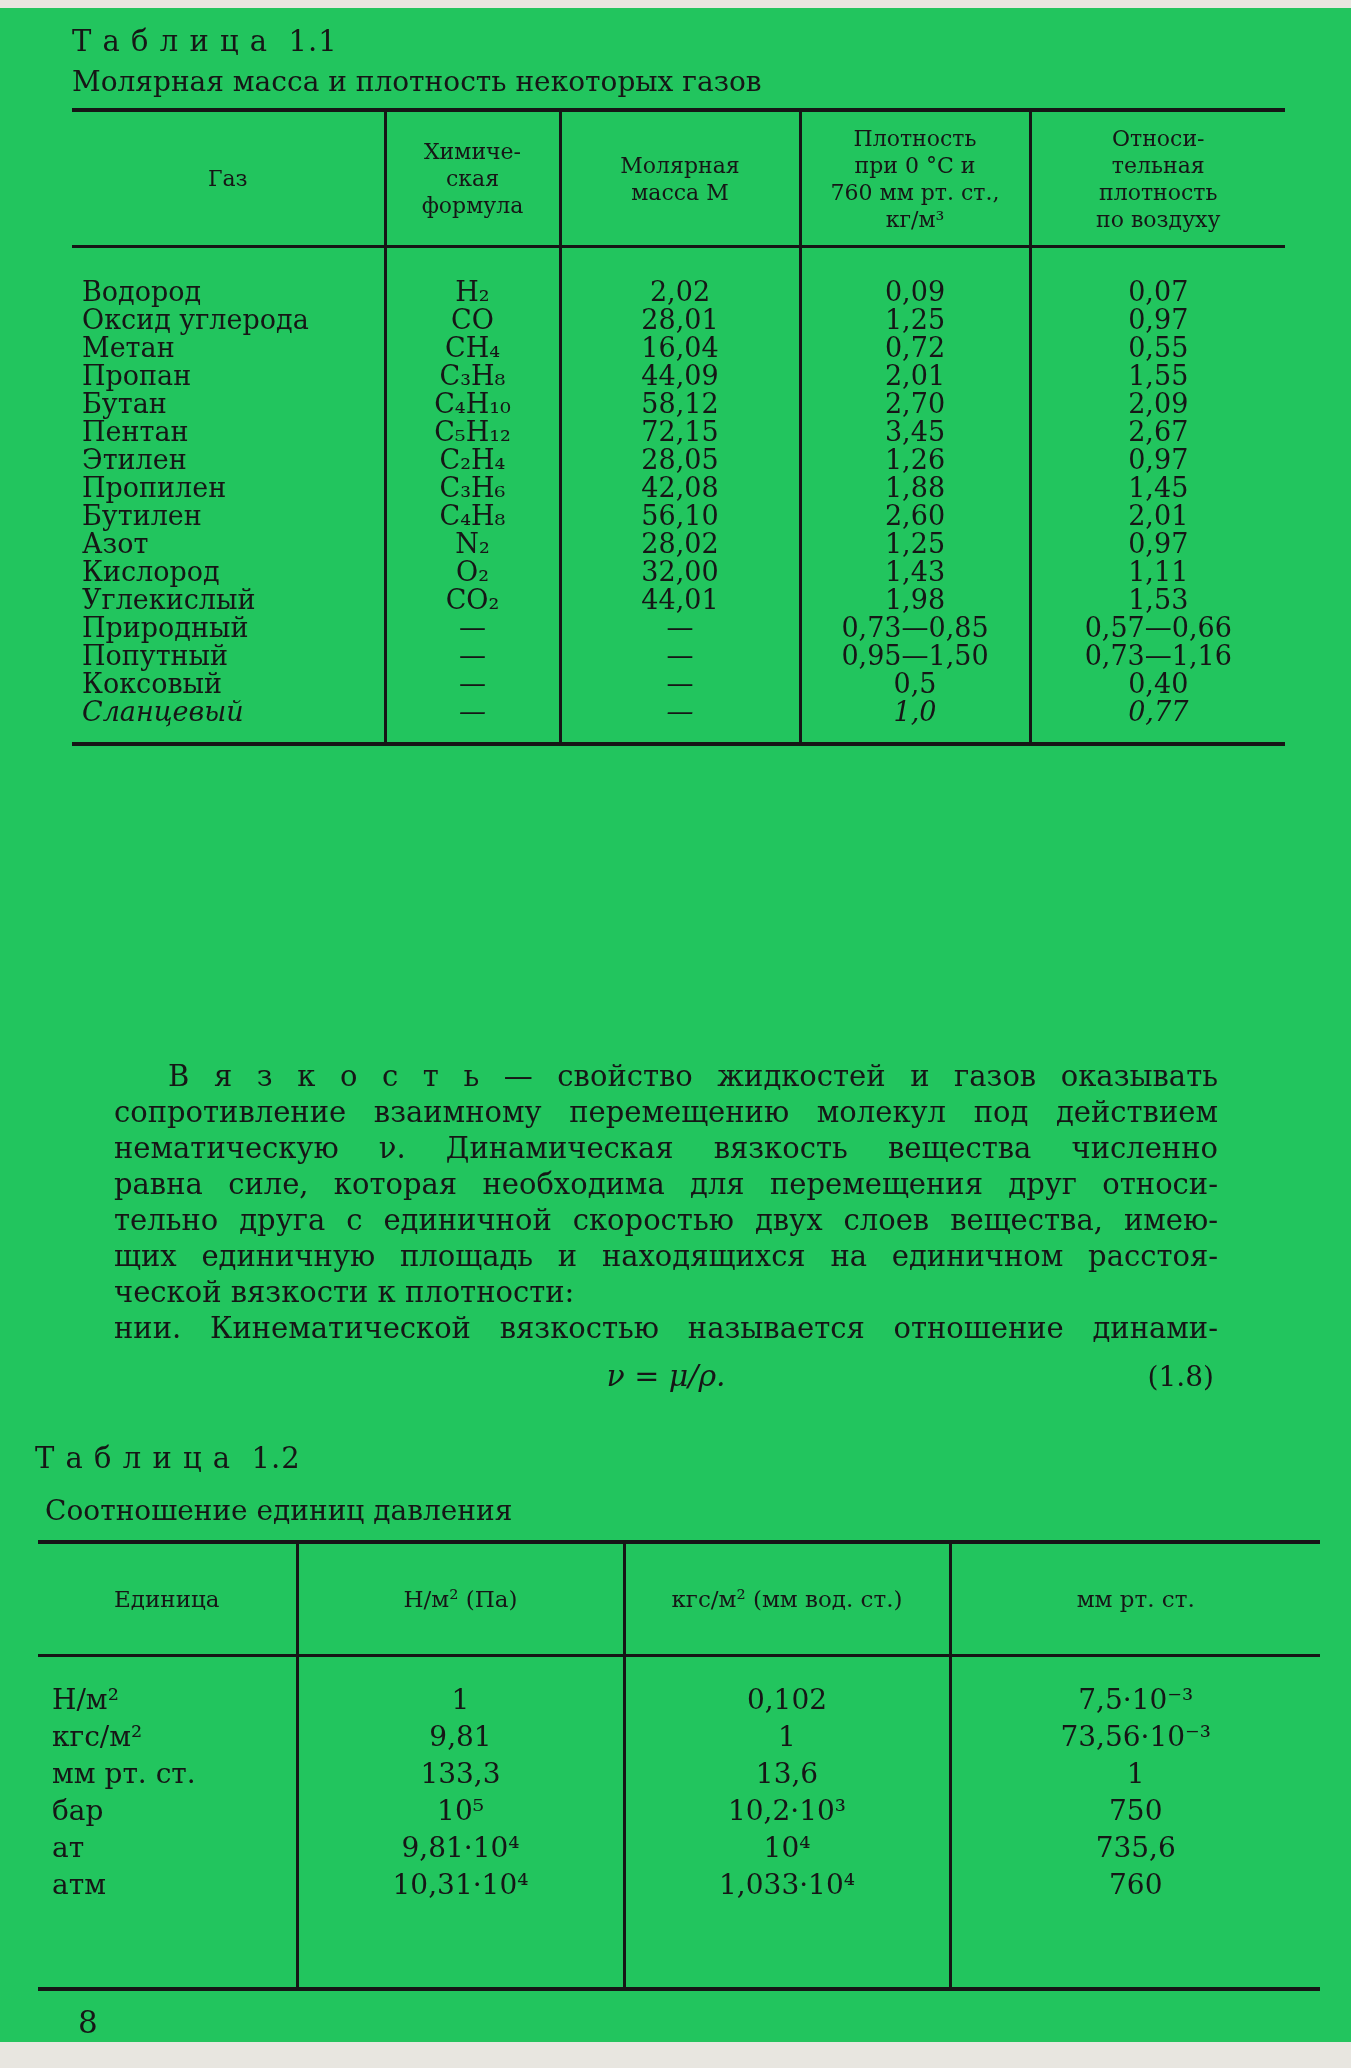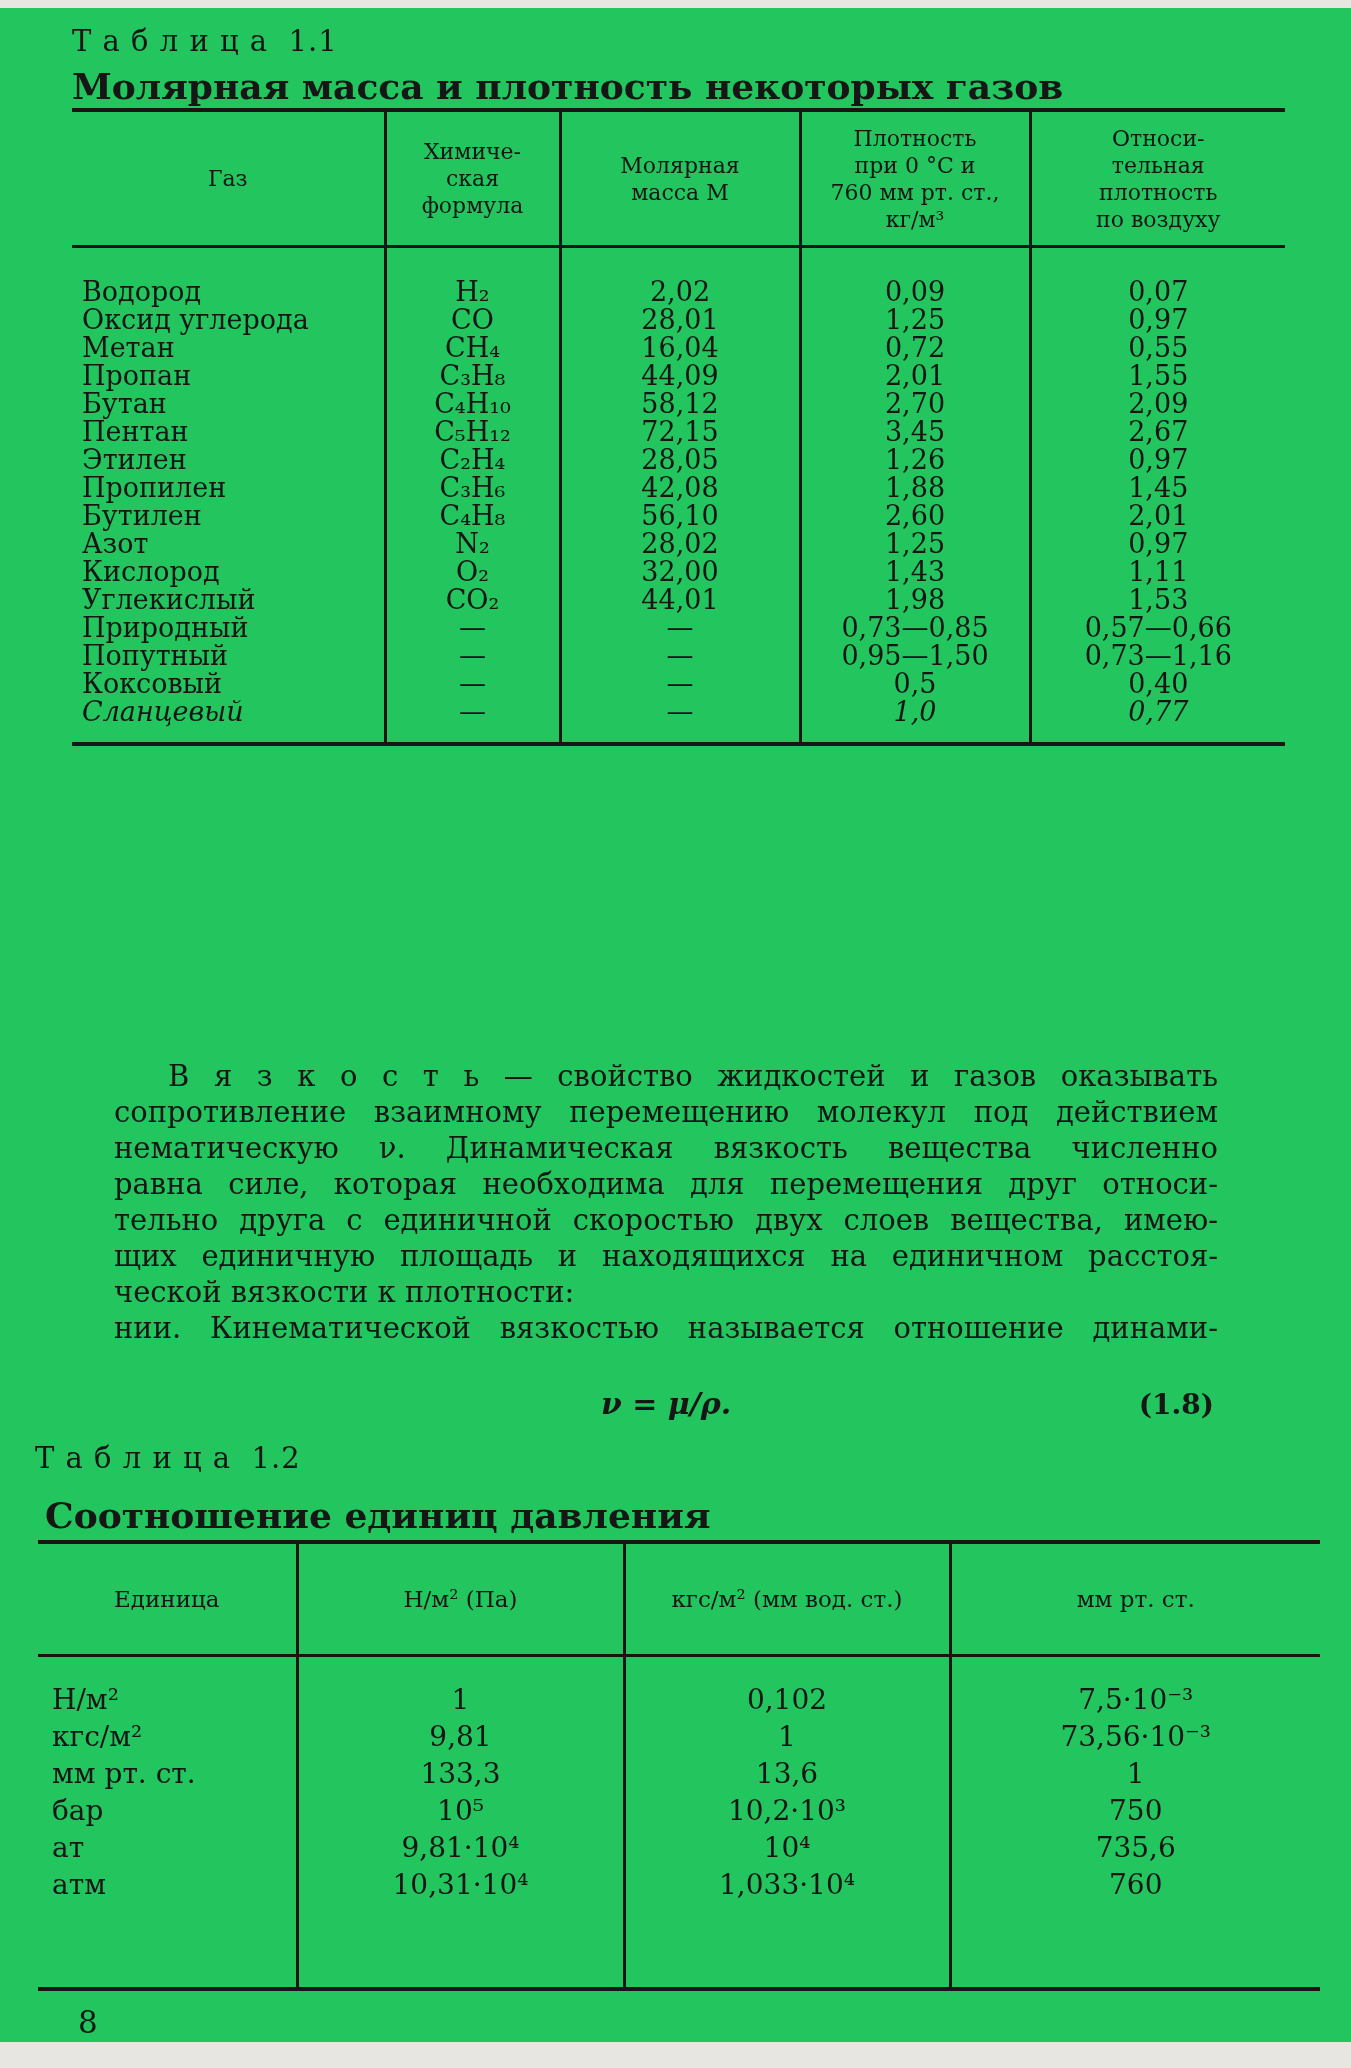--- a/index.html
+++ b/index.html
@@ -7,21 +7,21 @@
     position: relative;
     width: 1351px;
     height: 2034px;
     margin: 8px auto;
     background: #22c55e;
     color: #161616;
     font-family: "DejaVu Serif", "Liberation Serif", serif;
     overflow: hidden;
   }
   .t-label { position:absolute; font-size:29px; letter-spacing:1px; white-space:pre; }
-  .t-title { position:absolute; font-size:36px; font-weight:700; white-space:pre; }
+  .t-title { position:absolute; font-size:28px; font-weight:400; white-space:pre; }
 
   
   table { border-collapse: collapse; table-layout: fixed; position:absolute; }
   .table1 {
     left:72px; top:100px; width:1213px;
     border-top:4px solid #161616;
     border-bottom:4px solid #161616;
   }
   .table1 col.c0 { width:313px; }
   .table1 col.c1 { width:175px; }
@@ -58,21 +58,21 @@
     font-size:29px;
     line-height:36px;
     text-align:justify;
     text-align-last:justify;
     white-space:normal;
   }
   .para .line.first { text-indent:54px; }
   .para .line.last { text-align-last:left; }
 
   
-  .formula-row { position:absolute; left:114px; top:1378px; width:1104px; height:40px;font-weight:bold; }
+  .formula-row { position:absolute; left:114px; top:1350px; width:1104px; height:40px; }
   .formula-row .eq {
     display:block; text-align:center;
     font-size:30px; font-style:italic;
   }
   .formula-row .eqnum {
     position:absolute; right:4px; top:2px;
     font-size:28px;
   }
 
   

